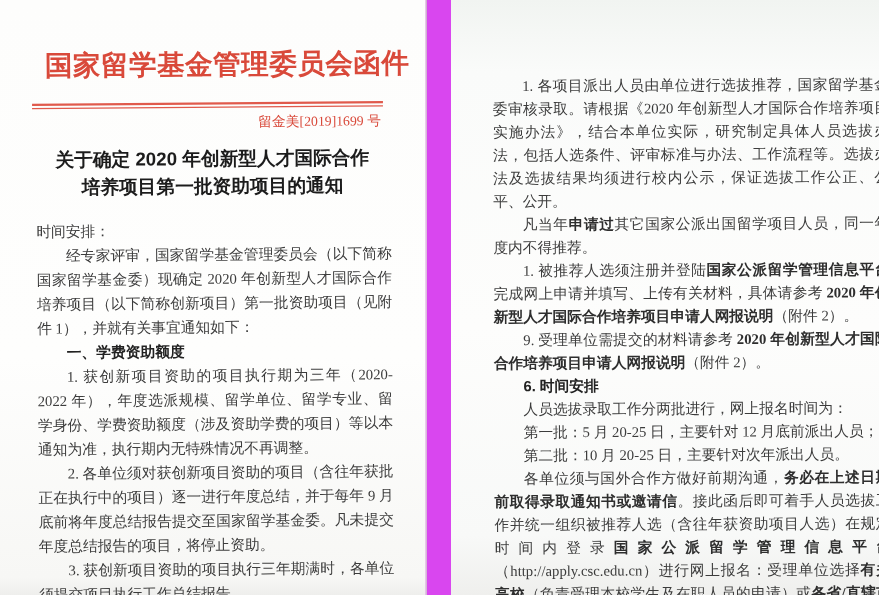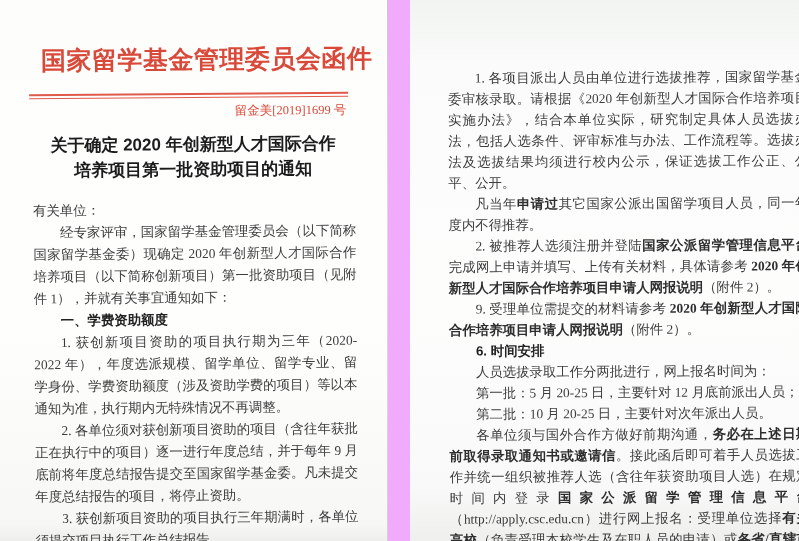--- a/index.html
+++ b/index.html
@@ -1,18 +1,18 @@
 <!DOCTYPE html>
 <html style="--red: #d9493a; --red-line: #e05a4c; --ink: #3c3c3c;"><head>
 <meta charset="utf-8">
 <style>
   html,body{margin:0;padding:0;background:#e9e9e7;}
   .canvas{
     position:relative;width:799px;height:541px;margin:0 auto;
-    background:#f0abfc;overflow:hidden;
+    background:#d946ef;overflow:hidden;
     font-family:"Liberation Serif","DejaVu Serif",serif;
   }
   
   .page{position:absolute;top:0;height:541px;}
   .page-left{
     left:0;width:387px;
     background:linear-gradient(180deg,#fdfdfc 0%,#fefefd 60%,#f7f7f5 97%,#eeeeec 100%);
   }
   .page-right{
     left:410px;width:411px;
@@ -79,39 +79,39 @@
   <div class="page page-left">
     <div class="left-inner">
       <div class="letterhead">国家留学基金管理委员会函件</div>
       <div class="red-rule"></div>
       <div class="doc-number">留金美[2019]1699 号</div>
       <div class="doc-title">
         <div>关于确定 2020 年创新型人才国际合作</div>
         <div>培养项目第一批资助项目的通知</div>
       </div>
       <div class="body-col left-body" id="left-body">
-          <p class="para salutation"><span class="run">有关单位：</span></p>
+          <p class="para salutation"><span class="run">时间安排：</span></p>
           <p class="para body"><span class="run">经专家评审，国家留学基金管理委员会（以下简称国家留学基金委）现确定 2020 年创新型人才国际合作培养项目（以下简称创新项目）第一批资助项目（见附件 1），并就有关事宜通知如下：</span></p>
           <p class="para heading"><span class="run">一、学费资助额度</span></p>
           <p class="para body"><span class="run">1. 获创新项目资助的项目执行期为三年（2020-2022 年），年度选派规模、留学单位、留学专业、留学身份、学费资助额度（涉及资助学费的项目）等以本通知为准，执行期内无特殊情况不再调整。</span></p>
           <p class="para body"><span class="run">2. 各单位须对获创新项目资助的项目（含往年获批正在执行中的项目）逐一进行年度总结，并于每年 9 月底前将年度总结报告提交至国家留学基金委。凡未提交年度总结报告的项目，将停止资助。</span></p>
           <p class="para body"><span class="run">3. 获创新项目资助的项目执行三年期满时，各单位须提交项目执行工作总结报告。</span></p>
         </div>
 
     </div>
   </div>
 
   <div class="crease"></div>
 
   <div class="page page-right">
     <div class="right-inner">
       <div class="body-col right-body" id="right-body">
           <p class="para body"><span class="run">1. 各项目派出人员由单位进行选拔推荐，国家留学基金委审核录取。请根据《2020 年创新型人才国际合作培养项目实施办法》，结合本单位实际，研究制定具体人员选拔办法，包括人选条件、评审标准与办法、工作流程等。选拔办法及选拔结果均须进行校内公示，保证选拔工作公正、公平、公开。</span></p>
           <p class="para body"><span class="run">凡当年</span><span class="run bold">申请过</span><span class="run">其它国家公派出国留学项目人员，同一年度内不得推荐。</span></p>
-          <p class="para body"><span class="run">2. 被推荐人选须注册并登陆</span><span class="run bold">国家公派留学管理信息平台</span><span class="run">完成网上申请并填写、上传有关材料，具体请参考 </span><span class="run bold">2020 年创新型人才国际合作培养项目申请人网报说明</span><span class="run">（附件 2）。</span></p>
+          <p class="para body"><span class="run">1. 被推荐人选须注册并登陆</span><span class="run bold">国家公派留学管理信息平台</span><span class="run">完成网上申请并填写、上传有关材料，具体请参考 </span><span class="run bold">2020 年创新型人才国际合作培养项目申请人网报说明</span><span class="run">（附件 2）。</span></p>
           <p class="para body"><span class="run">9. 受理单位需提交的材料请参考 </span><span class="run bold">2020 年创新型人才国际合作培养项目申请人网报说明</span><span class="run">（附件 2）。</span></p>
           <p class="para heading"><span class="run">6. 时间安排</span></p>
           <p class="para body"><span class="run">人员选拔录取工作分两批进行，网上报名时间为：</span></p>
           <p class="para body"><span class="run">第一批：5 月 20-25 日，主要针对 12 月底前派出人员；</span></p>
           <p class="para body"><span class="run">第二批：10 月 20-25 日，主要针对次年派出人员。</span></p>
           <p class="para body"><span class="run">各单位须与国外合作方做好前期沟通，</span><span class="run bold">务必在上述日期前取得录取通知书或邀请信</span><span class="run">。接此函后即可着手人员选拔工作并统一组织被推荐人选（含往年获资助项目人选）在规定时间内登录</span><span class="run bold">国家公派留学管理信息平台</span><span class="run">（http://apply.csc.edu.cn）进行网上报名：受理单位选择</span><span class="run bold">有关高校</span><span class="run">（负责受理本校学生及在职人员的申请）或</span><span class="run bold">各省/直辖市教育厅/委</span></p>
         </div>
     </div>
   </div>
 

